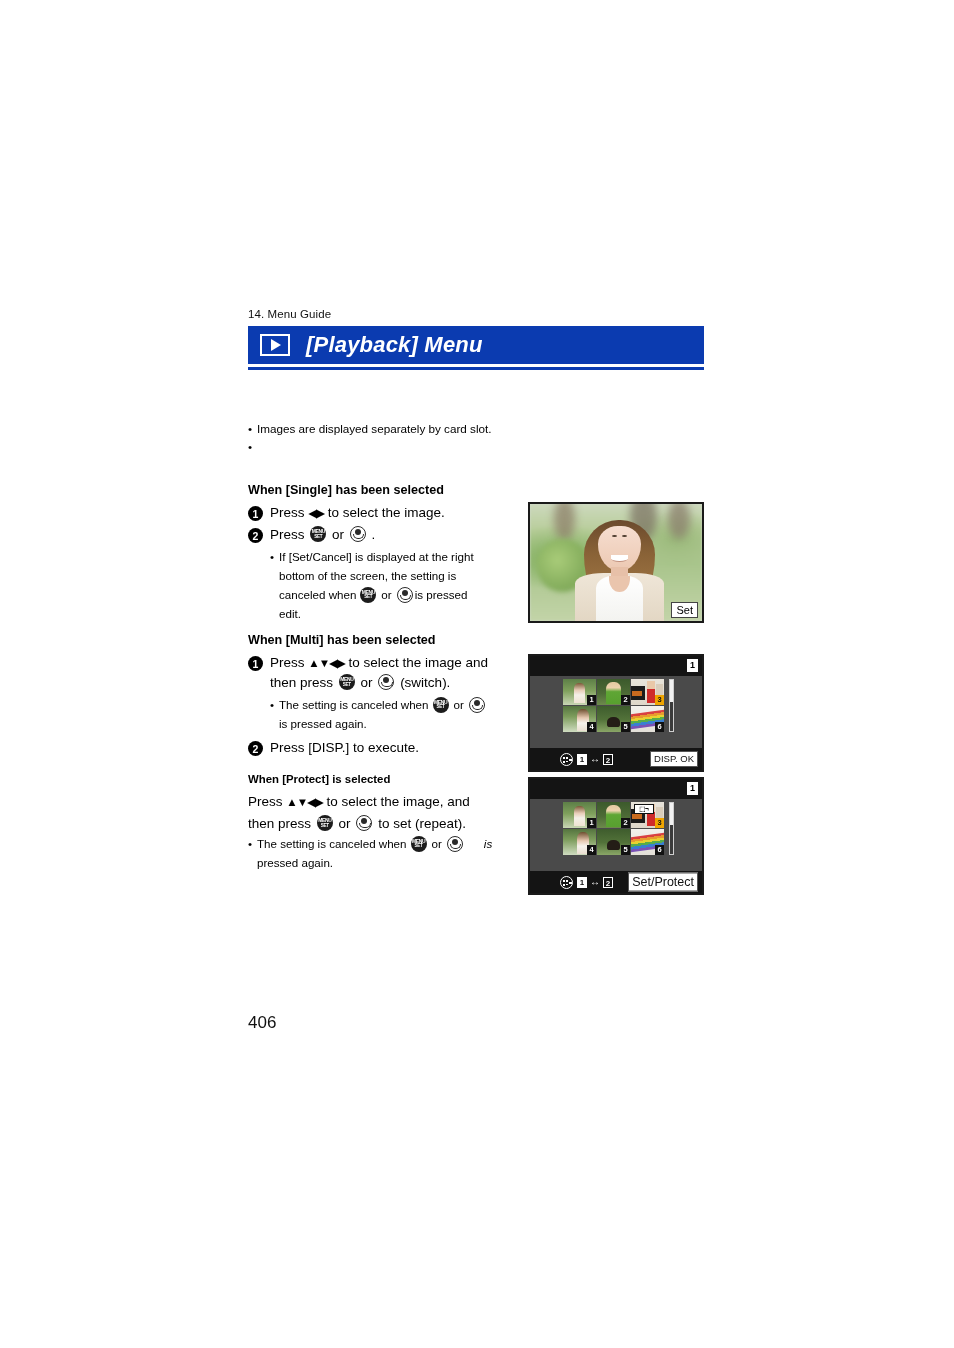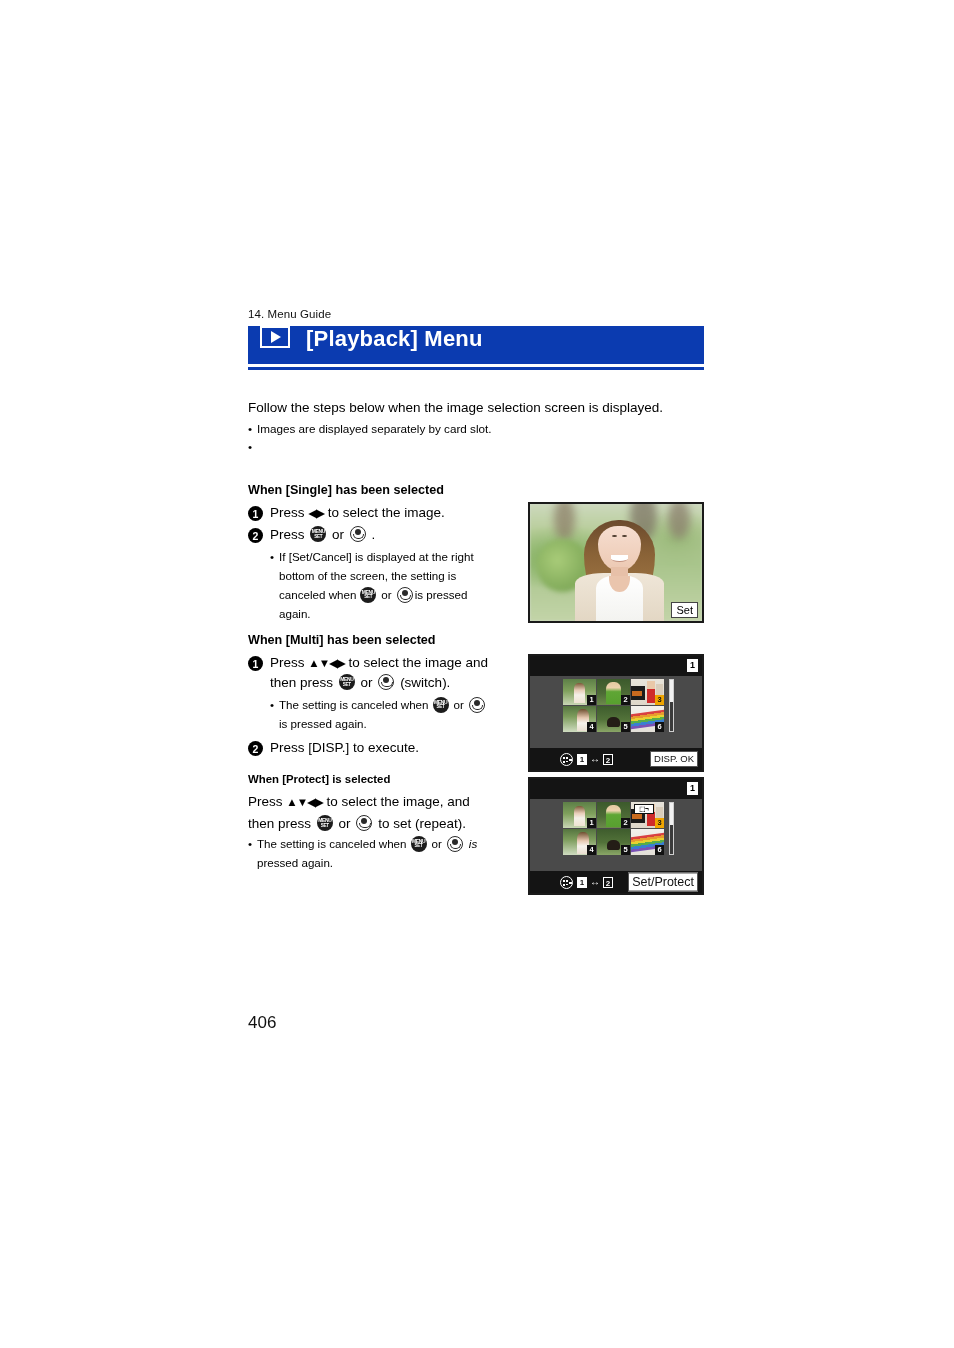--- a/index.html
+++ b/index.html
@@ -12,21 +12,21 @@
 
   
   .running-head{
     position:absolute;left:248px;top:308px;
     font-size:11.5px;color:#111;letter-spacing:.1px;
   }
 
   
   .chapter-bar{
     position:absolute;left:248px;top:326px;width:456px;height:38px;
-    background:#0b3bb0;display:flex;
+    background:#0b3bb0;display:flex;align-items:center;font-style:italic;
   }
   .chapter-bar .pb-icon{
     width:30px;height:22px;margin-left:12px;border:2px solid #fff;
     display:flex;align-items:center;justify-content:center;box-sizing:border-box;
   }
   .chapter-bar .pb-icon .tri{
     width:0;height:0;border-left:10px solid #fff;
     border-top:6.5px solid transparent;border-bottom:6.5px solid transparent;
     margin-left:2px;
   }
@@ -313,21 +313,20 @@
 
   <div class="chapter-bar">
     <div class="pb-icon">
         <div class="tri"></div>
       </div>
     <div class="chap-title">[Playback] Menu</div>
   </div>
   <div class="chapter-rule"></div>
 
 
-  <div class="intro-line">Follow the steps below when the image selection screen is displayed.</div>
 
   <div class="notes">
     <div class="note-row">
       <span class="bull">•</span>
       <span>Images are displayed separately by card slot.</span>
     </div>
     <div class="note-row">
       <span class="bull">•</span>
     </div>
   </div>
@@ -371,21 +370,21 @@
         <span class="menuset" style="margin-left:4px;">
           <span class="t1">MENU</span>
           <span class="t2">SET</span>
         </span>
         <span style="margin:0 3px;">or</span>
         <span class="joy"></span>
         <span style="">is pressed</span>
       </div>
       <div class="sub-b">
         <span class="bull"></span>
-        <span>again.</span>
+        <span>edit.</span>
       </div>
     </div>
   </div>
 
   <div class="sub-head" id="sh-multi">When [Multi] has been selected</div>
 
   <div class="steps" style="top:653px;">
     <div class="step">
       <div class="num">1</div>
       <div class="step-text">
@@ -443,21 +442,21 @@
     <div class="sub-bullets" style="margin-left:0;">
       <div class="sub-b" style="align-items:center;">
         <span class="bull">•</span>
         <span>The setting is canceled when</span>
         <span class="menuset" style="margin-left:4px;">
           <span class="t1">MENU</span>
           <span class="t2">SET</span>
         </span>
         <span style="margin:0 3px;">or</span>
         <span class="joy"></span>
-        <span style="margin-left:4px;font-style:italic;">is</span>
+        <span style="margin-left:19px;font-style:italic;">is</span>
       </div>
       <div class="sub-b">
         <span class="bull"></span>
         <span>pressed again.</span>
       </div>
     </div>
   </div>
 
   <div class="screen" id="screen-single">
     <div class="photo">

